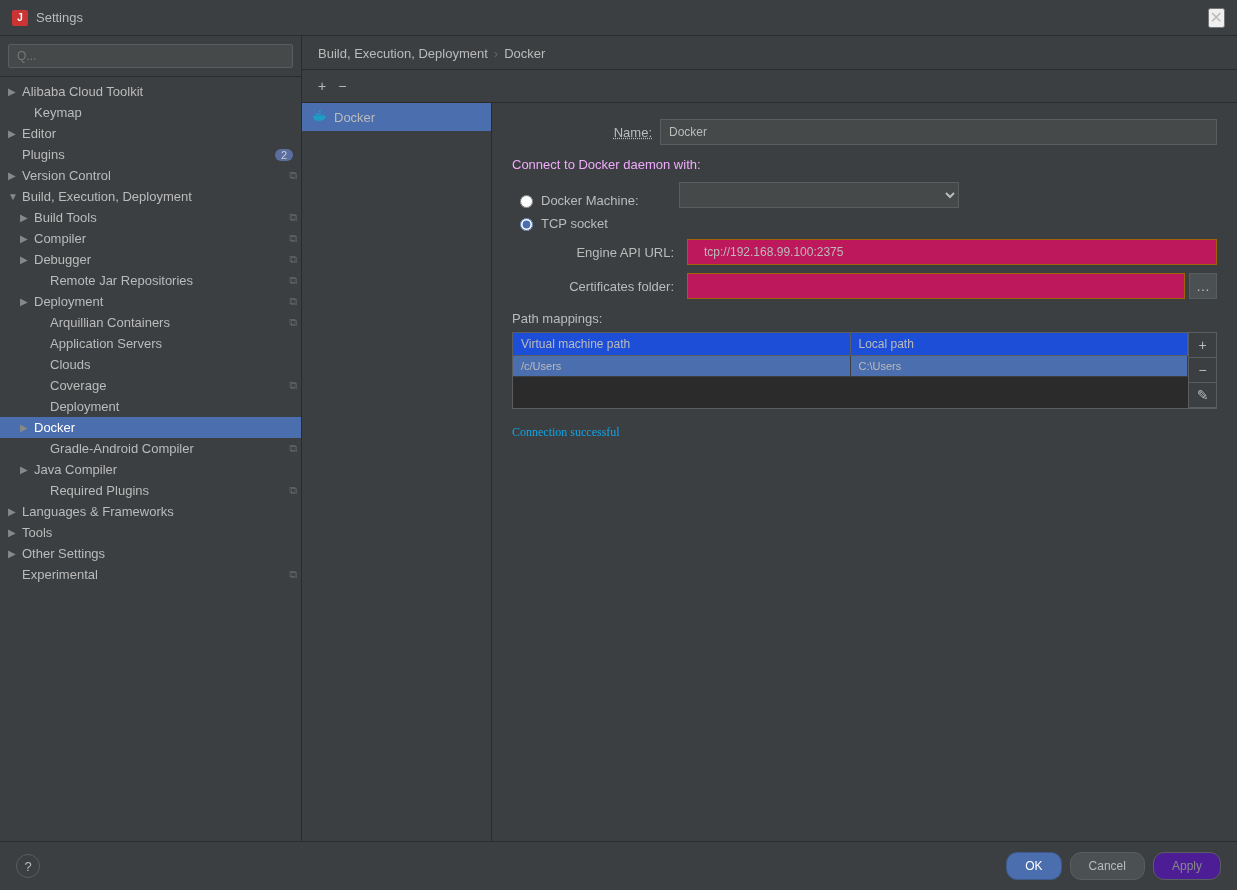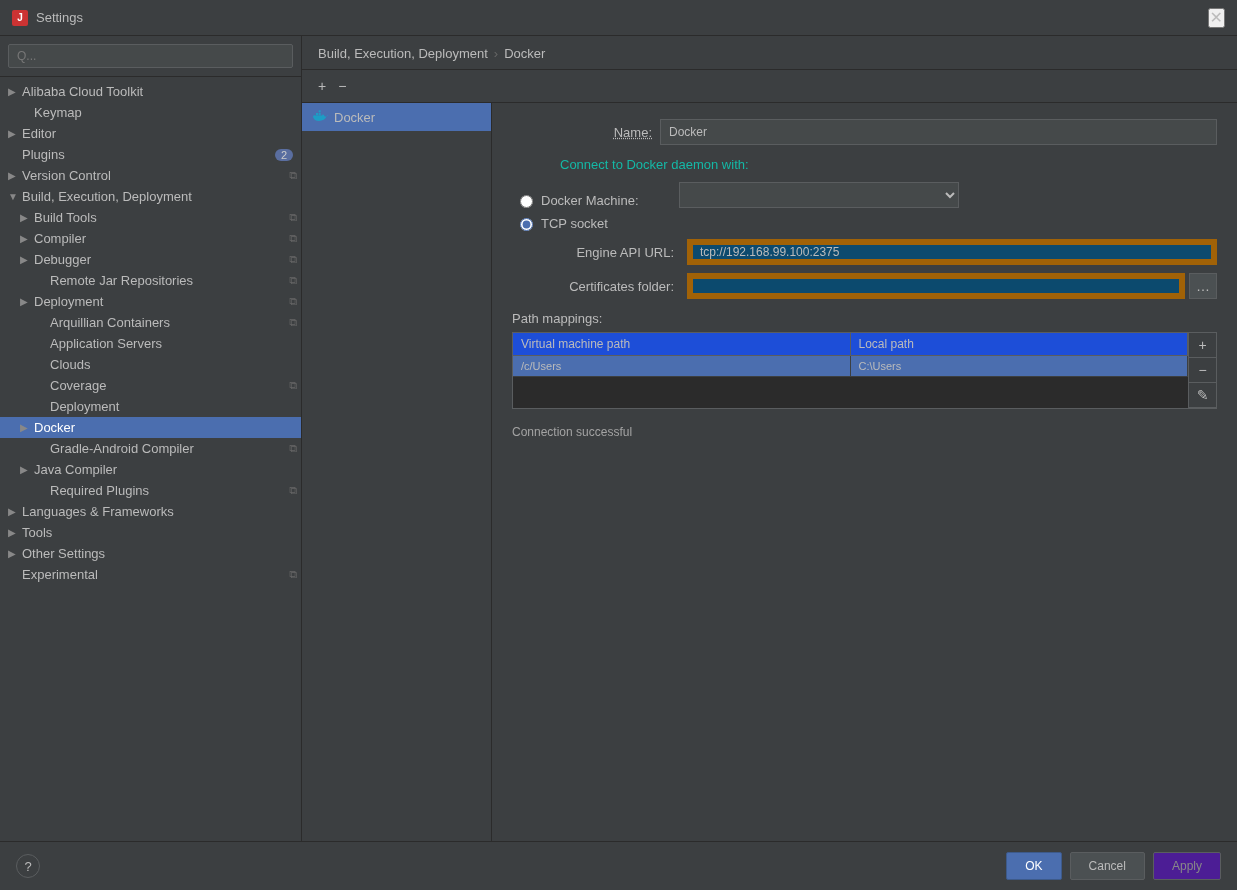--- a/index.html
+++ b/index.html
@@ -246,24 +246,23 @@
       flex: 1;
       background: #45494a;
       border: 1px solid #5a5d5f;
       color: #bbbbbb;
       padding: 4px 8px;
       font-size: 12px;
       outline: none;
       height: 26px;
     }
     .section-title {
-      color: #14b8a6;
+      color: #f0abfc;
       margin-bottom: 10px;
       font-size: 13px;
-      margin-left: 48px;
     }
     .radio-group {
       margin-bottom: 12px;
     }
     .radio-row {
       display: flex;
       align-items: flex-end;
       gap: 8px;
       margin-bottom: 8px;
       padding-left: 8px;
@@ -296,24 +295,24 @@
       margin-bottom: 8px;
     }
     .sub-label {
       color: #bbbbbb;
       width: 130px;
       flex-shrink: 0;
       text-align: right;
     }
     .sub-input {
       flex: 1;
-      background: #0c4a6e;
-      border: 6px solid #a16207;
-      color: #bbbbbb;
-      padding: 4px 7px;
+      background: #be185d;
+      border: 1px solid #a16207;
+      color: #bbbbbb;
+      padding: 4px 16px;
       font-size: 12px;
       outline: none;
       height: 26px;
     }
     .sub-input-with-btn {
       display: flex;
       flex: 1;
       gap: 4px;
     }
     .folder-btn {
@@ -382,24 +381,25 @@
       color: #bbbbbb;
       cursor: pointer;
       padding: 4px;
       font-size: 14px;
       text-align: center;
       border-bottom: 1px solid #5a5d5f;
     }
 
     
     .connection-status {
-      color: #a3a3a3;
+      color: #0ea5e9;
       font-size: 12px;
       margin-top: 8px;
       padding: 4px 0;
+      font-family: Liberation Serif, serif;
     }
 
     
     .footer {
       display: flex;
       align-items: center;
       justify-content: space-between;
       padding: 10px 16px;
       border-top: 1px solid #2b2b2b;
       background: #3c3f41;
@@ -422,21 +422,21 @@
       justify-content: center;
     }
     .footer-right {
       display: flex;
       gap: 8px;
     }
     .btn {
       padding: 5px 18px;
       font-size: 12px;
       cursor: pointer;
-      border-radius: 2px;
+      border-radius: 11px;
       height: 28px;
       display: flex;
       align-items: center;
     }
     .btn-ok {
       background: #4b6eaf;
       border: 1px solid #3d5a8a;
       color: #ffffff;
     }
     .btn-cancel {

